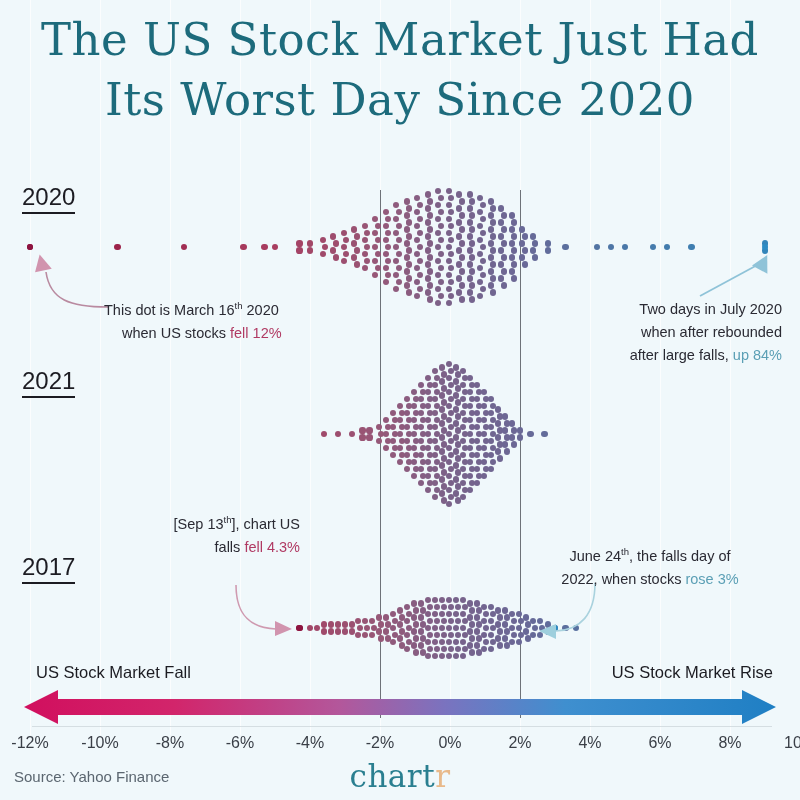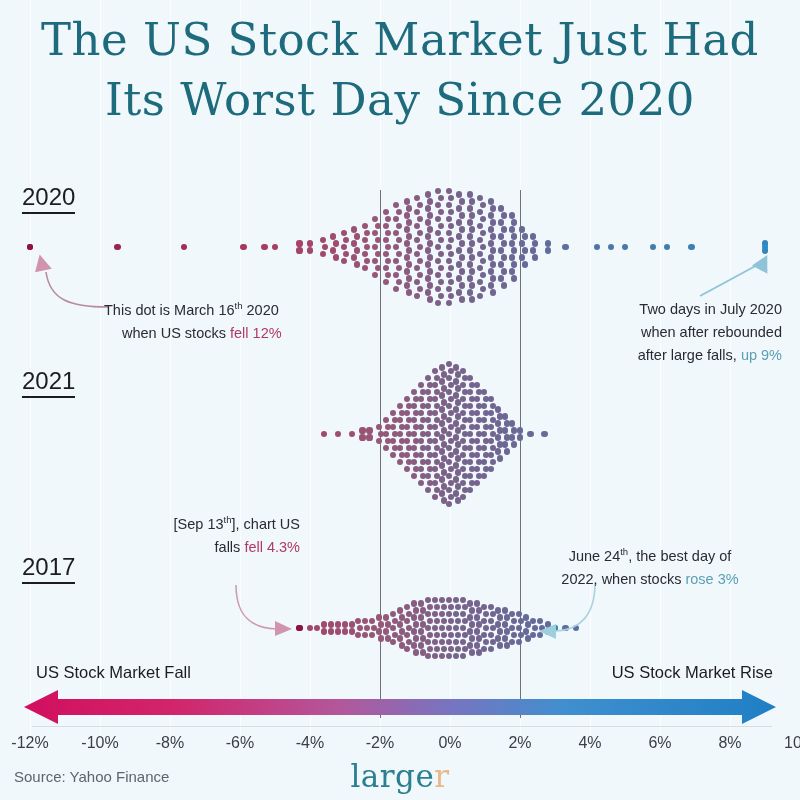--- a/index.html
+++ b/index.html
@@ -932,30 +932,30 @@
   </div>
 
   <div class="anno anno-mar16">
     <span>This dot is March 16</span><sup>th</sup><span> 2020</span>
     <span class="l2"><span>when US stocks </span><span class="fall">fell 12%</span></span>
   </div>
 
   <div class="anno anno-2days">
     <div>Two days in July 2020</div>
     <div>when after rebounded</div>
-    <div><span>after large falls, </span><span class="rise">up 9%</span></div>
+    <div><span>after large falls, </span><span class="rise">up 84%</span></div>
   </div>
 
   <div class="anno anno-sep13">
     <div><span>[Sep 13</span><sup>th</sup><span>], chart US</span></div>
     <div><span>falls </span><span class="fall">fell 4.3%</span></div>
   </div>
 
   <div class="anno anno-jun24">
-    <div><span>June 24</span><sup>th</sup><span>, the best day of</span></div>
+    <div><span>June 24</span><sup>th</sup><span>, the falls day of</span></div>
     <div><span>2022, when stocks </span><span class="rise">rose 3%</span></div>
   </div>
 
   <div class="dir-label dir-rise">US Stock Market Rise</div>
   <div class="dir-label dir-fall">US Stock Market Fall</div>
 
   <div class="arrowbar">
     <svg width="752" height="36" viewBox="0 0 752 36">
       <defs>
         <linearGradient id="barGrad" x1="0" y1="0" x2="1" y2="0">
@@ -982,15 +982,15 @@
       <div class="tick" style="left: 380px;">-2%</div>
       <div class="tick" style="left: 450px;">0%</div>
       <div class="tick" style="left: 520px;">2%</div>
       <div class="tick" style="left: 590px;">4%</div>
       <div class="tick" style="left: 660px;">6%</div>
       <div class="tick" style="left: 730px;">8%</div>
       <div class="tick" style="left: 800px;">10%</div>
     </div>
 
   <div class="source">Source: Yahoo Finance</div>
-  <div class="brand"><span class="c1">large</span><span class="c2">r</span></div>
+  <div class="brand"><span class="c1">chart</span><span class="c2">r</span></div>
 
 </div>
 
 </body></html>

